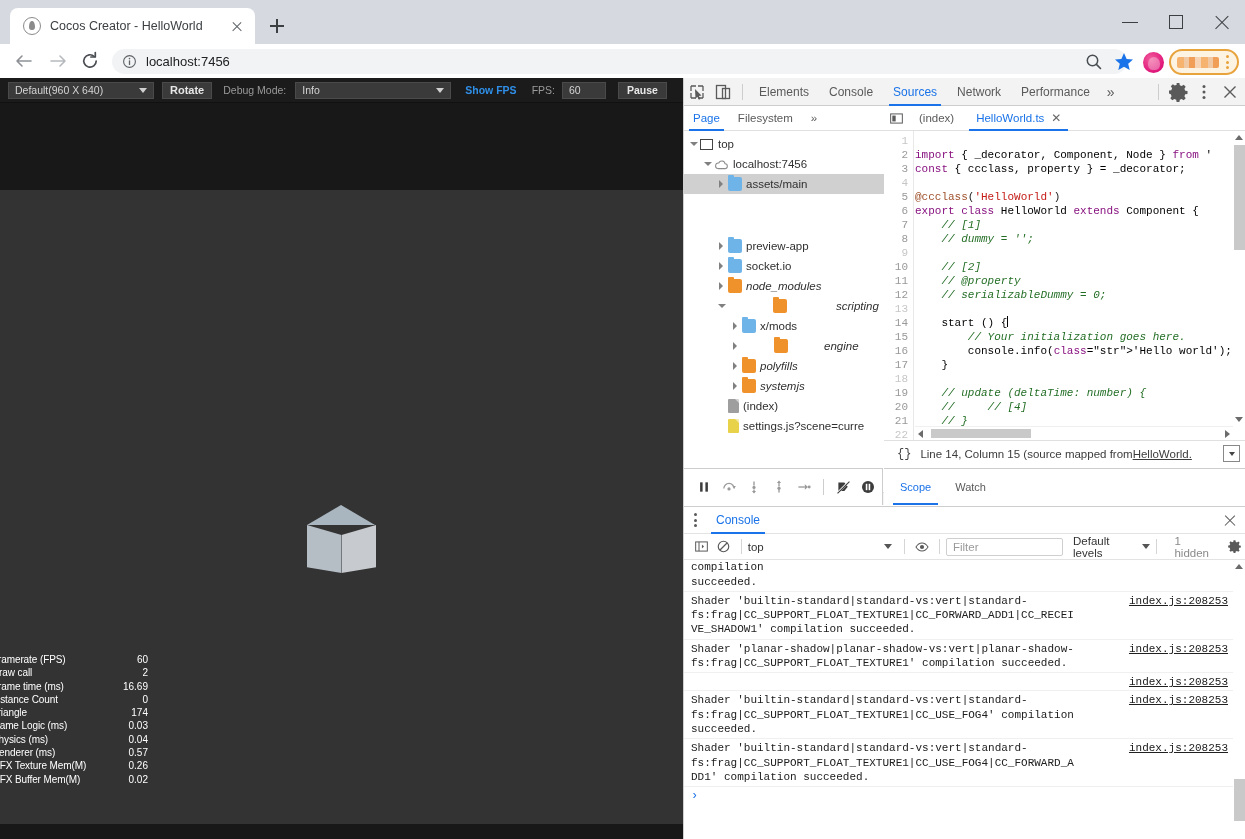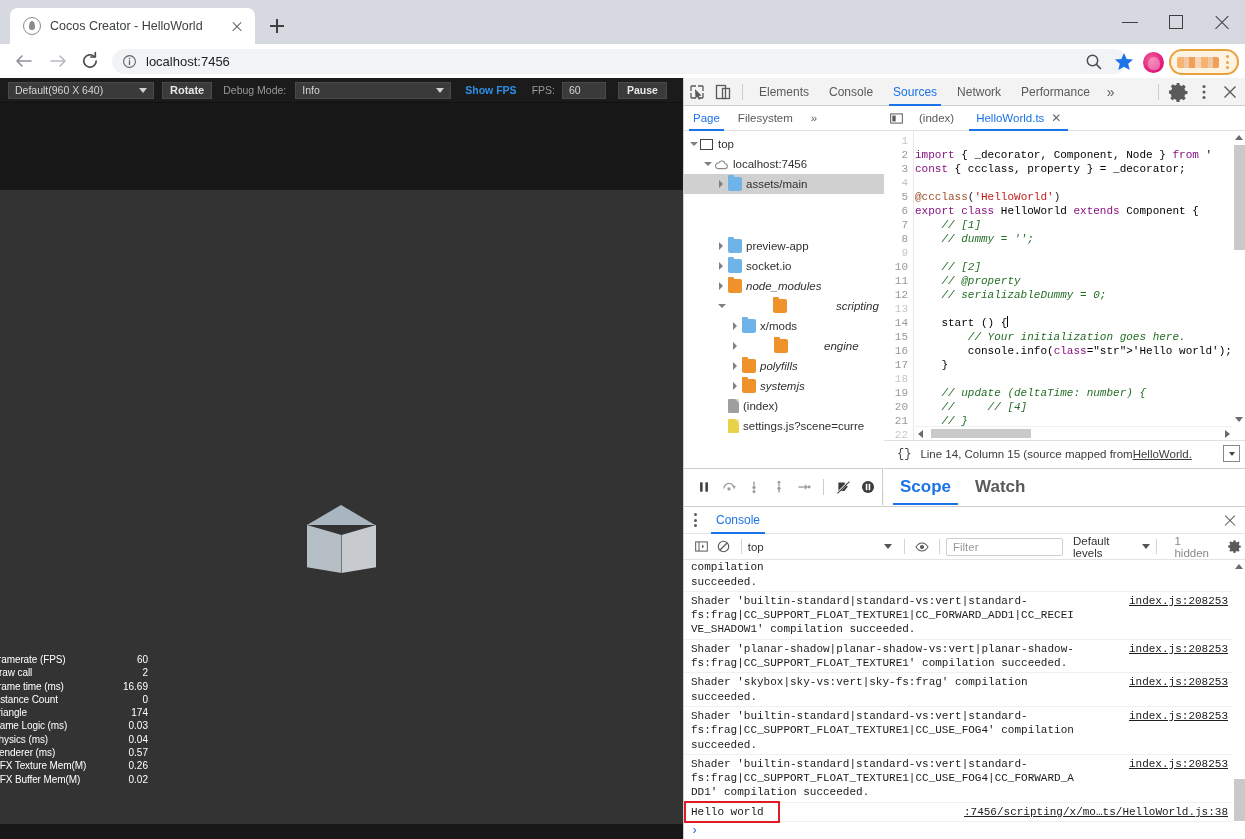--- a/index.html
+++ b/index.html
@@ -299,21 +299,21 @@
   .debug-bar {
     position:absolute; left:0; top:362px; width:199px; height:37px;
     border-top:1px solid #cdcdcd; border-right:1px solid #cdcdcd;
     display:flex; align-items:center; background:#fff; padding-left:8px; gap:1px;
   }
   .dbg-ico { width:24px; height:26px; display:flex; align-items:center; justify-content:center; }
   .scope-bar {
     position:absolute; left:200px; top:362px; width:362px; height:37px;
     border-top:1px solid #cdcdcd; display:flex; align-items:center; background:#fff; padding-left:4px;
   }
-  .scope-tab { font-size:17px; color:#5a5a5a; padding:0 12px; height:36px; display:flex; align-items:center; position:relative;font-weight:bold; }
+  .scope-tab { font-size:11px; color:#5a5a5a; padding:0 12px; height:36px; display:flex; align-items:center; position:relative; }
   .scope-tab.active { color:#1a73e8; }
   .scope-tab.active:after { content:""; position:absolute; left:5px; right:5px; bottom:0; height:2.5px; background:#1a73e8; }
 
   
   .drawer { position:absolute; left:0; top:400px; width:562px; height:333px; background:#fff; border-top:1px solid #cdcdcd; }
   .drawer-tabs { height:27px; display:flex; align-items:center; border-bottom:1px solid #e3e3e3; position:relative; }
   .drawer-kebab { width:22px; height:27px; display:flex; flex-direction:column; align-items:center; justify-content:center; gap:2.5px;}
   .drawer-kebab i { width:3px;height:3px;border-radius:50%;background:#5a5a5a;display:block;}
   .drawer-tab { font-size:12px; color:#1a73e8; padding:0 10px; height:27px; display:flex; align-items:center; position:relative; }
   .drawer-tab:after { content:""; position:absolute; left:5px; right:5px; bottom:0; height:2px; background:#1a73e8; }
@@ -857,36 +857,30 @@
             </div>
             <div class="logrow">
               <span class="txt">Shader 'builtin-standard|standard-vs:vert|standard-fs:frag|CC_SUPPORT_FLOAT_TEXTURE1|CC_FORWARD_ADD1|CC_RECEIVE_SHADOW1' compilation succeeded.</span>
               <a class="src" href="#">index.js:208253</a>
             </div>
             <div class="logrow">
               <span class="txt">Shader 'planar-shadow|planar-shadow-vs:vert|planar-shadow-fs:frag|CC_SUPPORT_FLOAT_TEXTURE1' compilation succeeded.</span>
               <a class="src" href="#">index.js:208253</a>
             </div>
             <div class="logrow">
-              <span class="txt">Shader 'skybox|sky-vs:vert|sky-fs:frag' compilation succeeded.</span>
               <a class="src" href="#">index.js:208253</a>
             </div>
             <div class="logrow">
               <span class="txt">Shader 'builtin-standard|standard-vs:vert|standard-fs:frag|CC_SUPPORT_FLOAT_TEXTURE1|CC_USE_FOG4' compilation succeeded.</span>
               <a class="src" href="#">index.js:208253</a>
             </div>
             <div class="logrow">
               <span class="txt">Shader 'builtin-standard|standard-vs:vert|standard-fs:frag|CC_SUPPORT_FLOAT_TEXTURE1|CC_USE_FOG4|CC_FORWARD_ADD1' compilation succeeded.</span>
               <a class="src" href="#">index.js:208253</a>
             </div>
-            <div class="logrow" style="position: relative;">
-              <span class="txt">Hello world</span>
-              <a class="src" href="#">:7456/scripting/x/mo…ts/HelloWorld.js:38</a>
-              <span class="redbox" style="border-color: rgb(224, 27, 36);"></span>
-            </div>
             <div class="prompt">›</div>
           </div>
         <div class="log-scroll">
           <div class="up"></div>
           <div class="thumb"></div>
         </div>
       </div>
 
     </div>
   </div>

